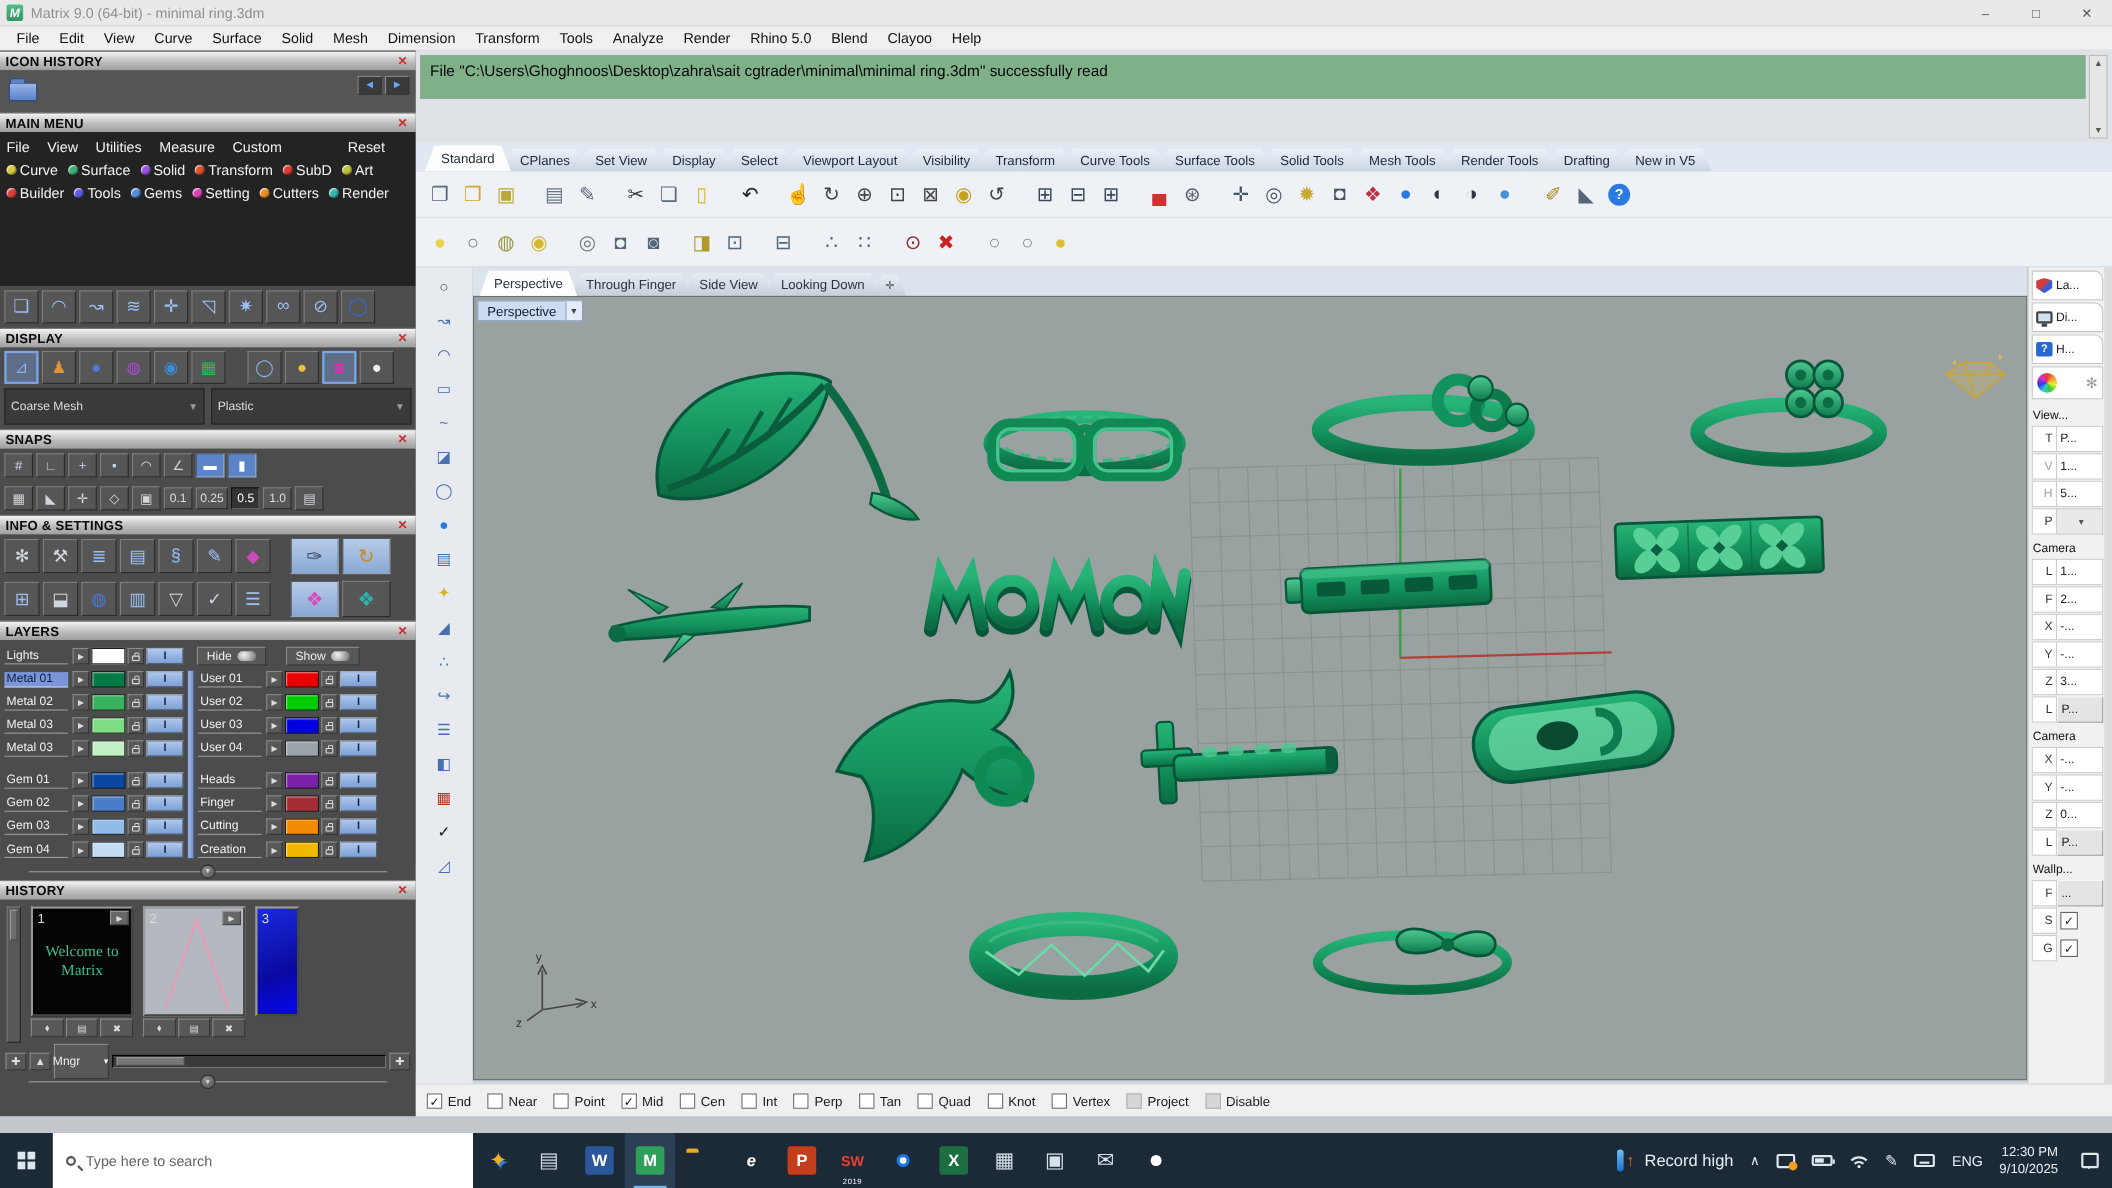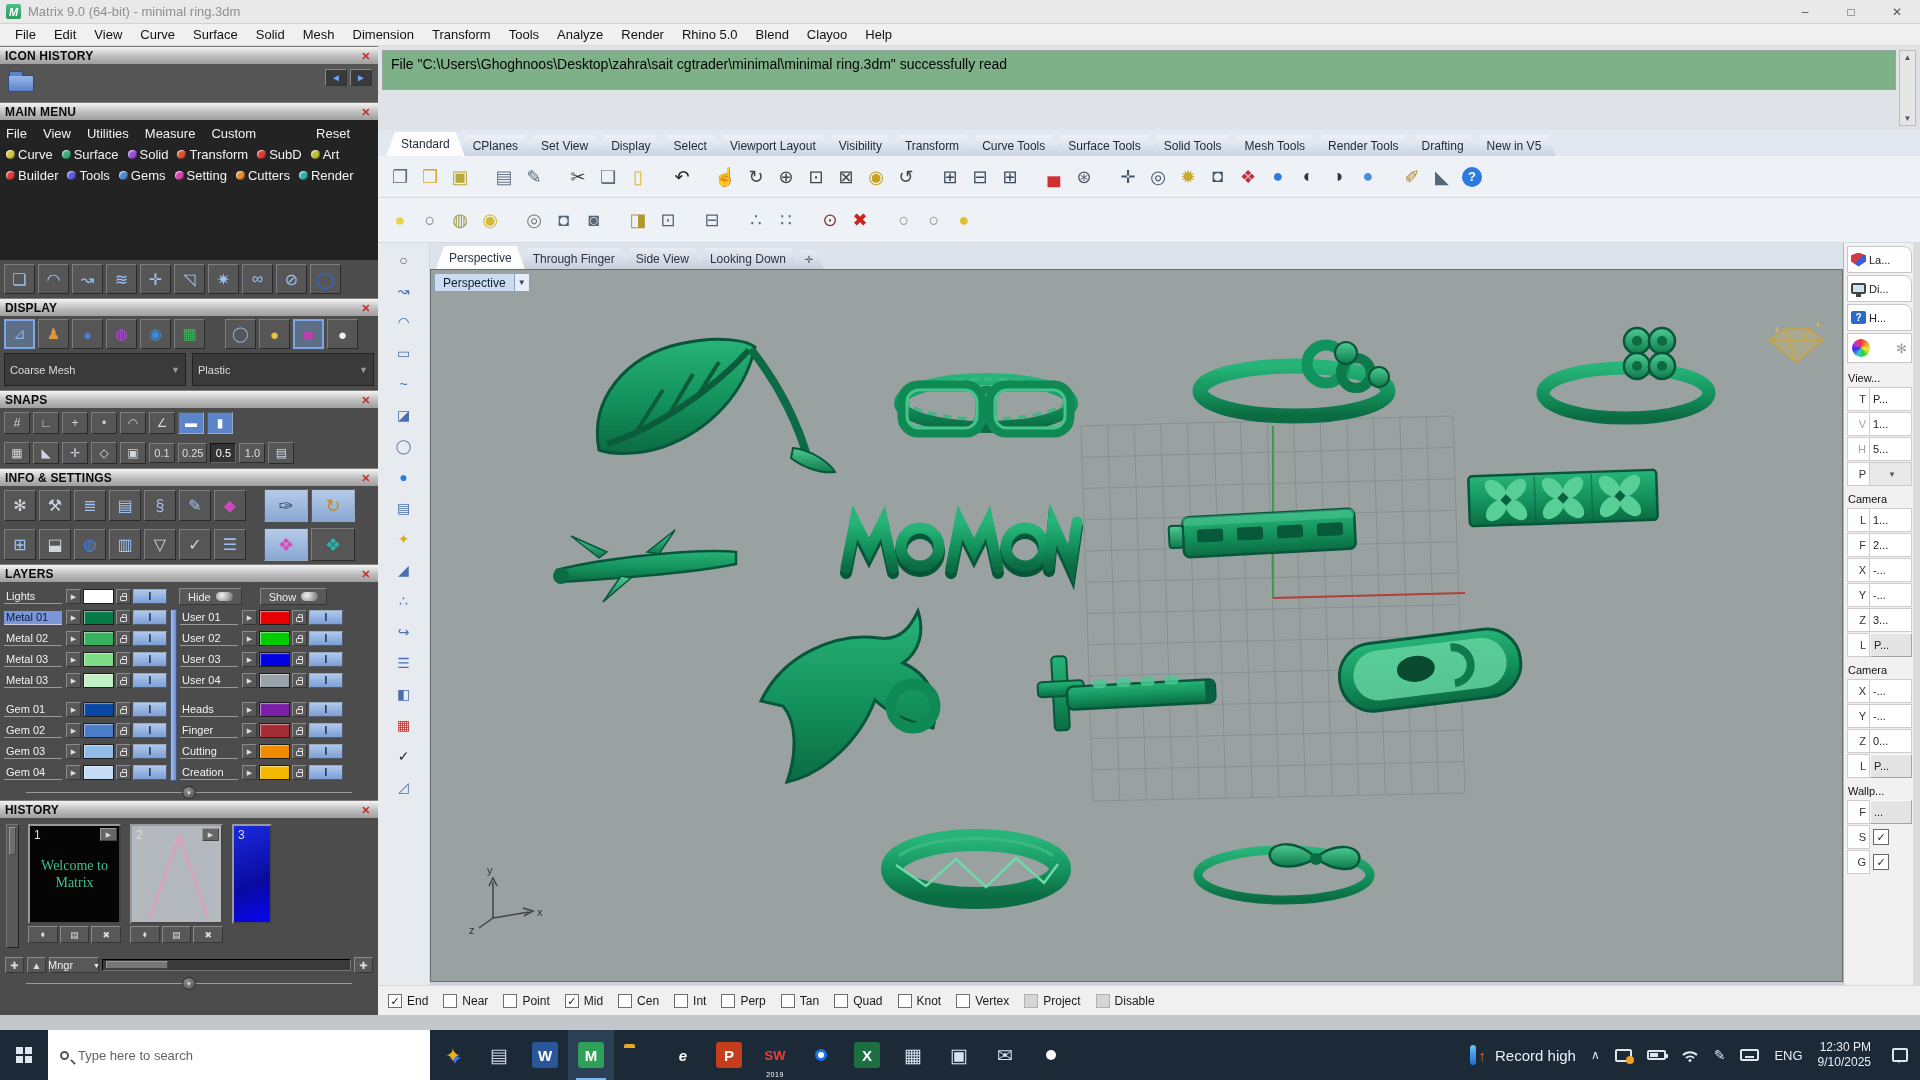--- a/index.html
+++ b/index.html
@@ -84,21 +84,21 @@
   .thumb-img.black{background:#050505}
   .thumb-img.gray{background:#b4b9bf}
   .thumb-img.blue{background:linear-gradient(160deg,#1a2adc,#0a0aa0 60%,#0606f2)}
   .thumb-num{position:absolute;top:2px;left:4px;color:#ddd;font-size:12px;z-index:2}
   .thumb-play{position:absolute;top:2px;right:2px;width:17px;height:13px;background:#666;border:1px outset #999;color:#ddd;font-size:7px;display:grid;place-items:center;z-index:2}
   .thumb-caption{position:absolute;inset:0;display:grid;place-items:center;text-align:center;color:#3ec08e;font-family:"Liberation Serif",serif;font-size:14px;line-height:17px}
   .thumb-btns{display:flex;margin-top:2px;gap:2px}
   .t-btn{flex:1;height:17px;background:#585858;border:1px outset #8a8a8a;color:#ddd;font-size:9px;display:grid;place-items:center}
   .proj-ctl{display:flex;align-items:center;gap:3px;padding:2px 5px;height:22px;background:#4c4c4c}
   .pc-btn{width:19px;height:16px;background:#585858;border:1px outset #8a8a8a;color:#ddd;font-size:10px;display:grid;place-items:center}
-  .mngr{width:50px;height:16px;background:#585858;border:1px outset #8a8a8a;color:#eee;font-size:11px;display:flex;align-items:center;justify-content:center;gap:20px}
+  .mngr{width:50px;height:32px;background:#585858;border:1px outset #8a8a8a;color:#eee;font-size:11px;display:flex;align-items:center;justify-content:center;gap:20px}
   .pc-track{flex:1;height:12px;background:#3a3a3a;border:1px inset #222;position:relative}
   .pc-thumb{position:absolute;left:3px;top:1px;width:62px;height:8px;background:#777;border:1px outset #999}
 
   
   .cmd{position:absolute;left:378px;top:46px;width:1542px;height:84px;background:#dfe3e8;padding:4px 24px 4px 4px}
   .cmd-line{background:#7eb188;border:1px solid #98a8a0;padding:5px 8px;font-size:14px;color:#050505}
   .cmd-line.first{height:40px}
   .cmd-line.second{height:31px;margin-top:3px}
   .cmd-scroll{position:absolute;right:4px;top:4px;width:17px;height:76px;background:#e6e6e6;border:1px solid #bbb;display:flex;flex-direction:column;justify-content:space-between;align-items:center;font-size:8px;color:#555;padding:2px 0}
 

